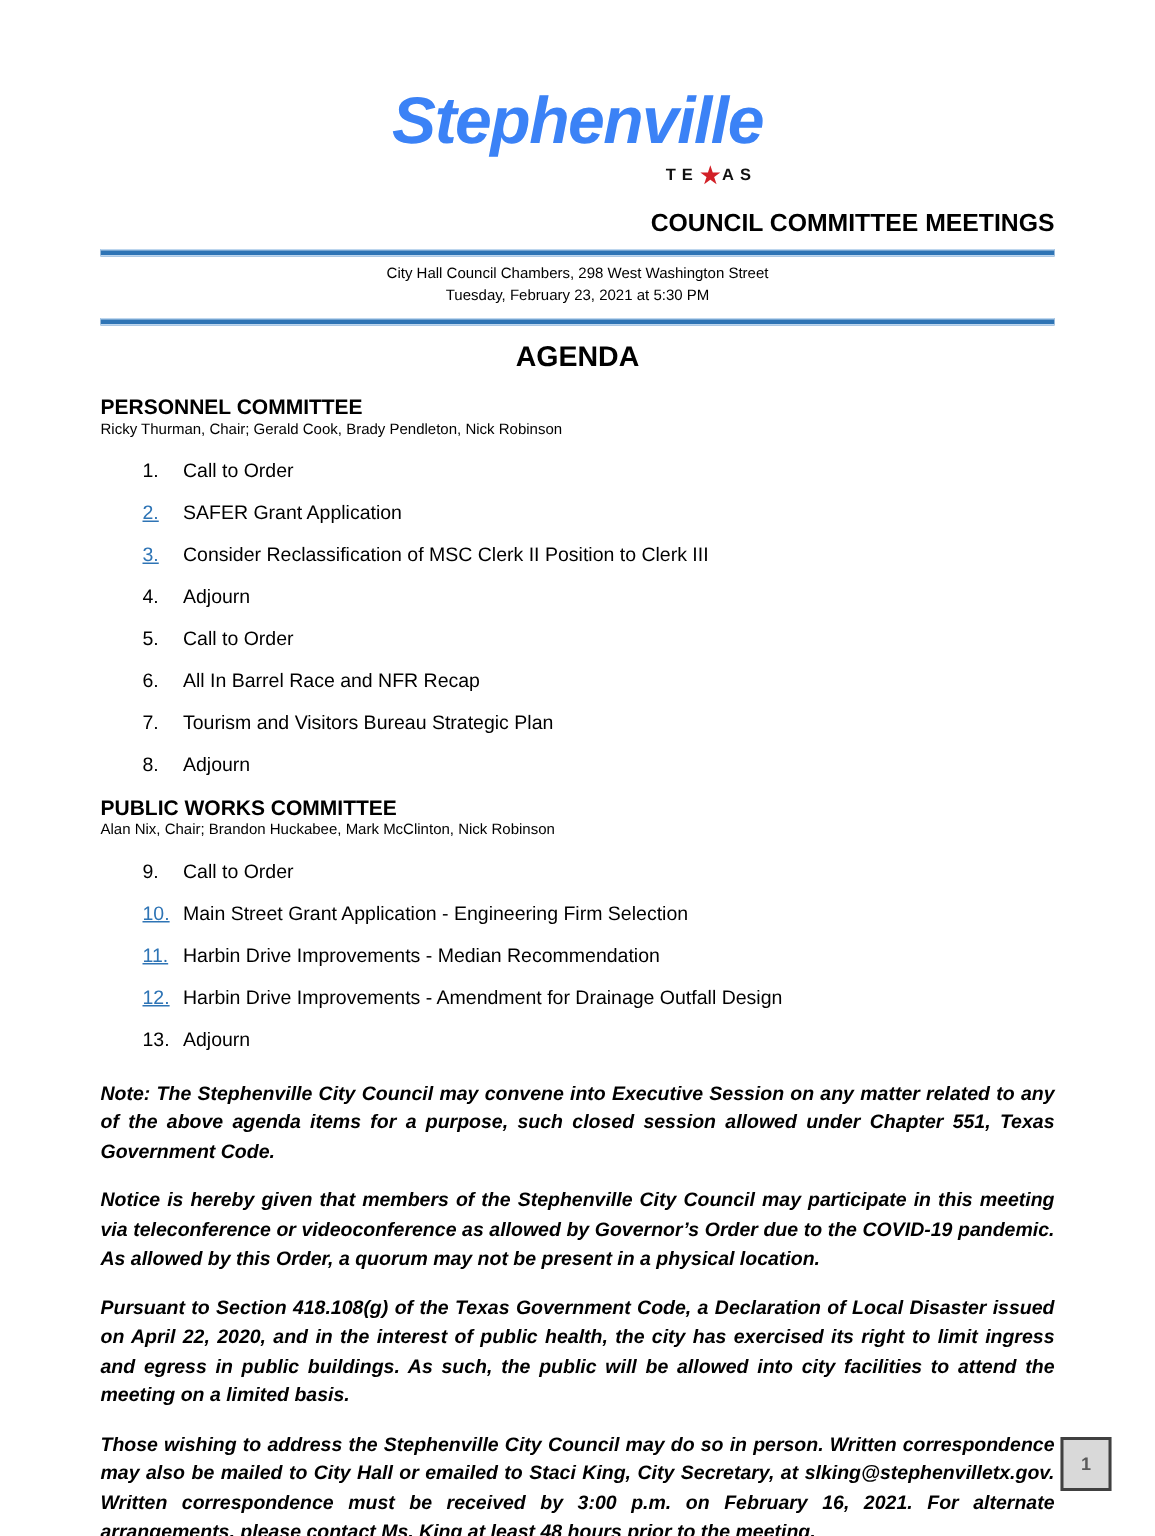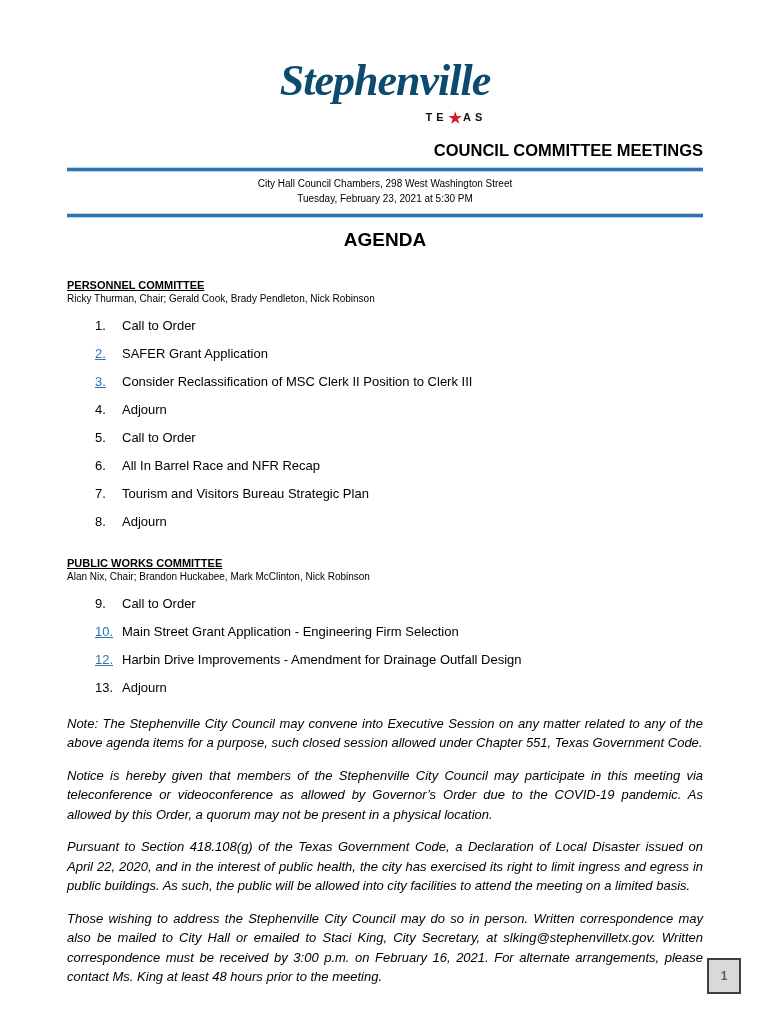--- a/index.html
+++ b/index.html
@@ -6,45 +6,45 @@
   body {
     width:770px; height:1024px; background:#ffffff; overflow:hidden;
     font-family:"Liberation Sans", sans-serif; color:#000; position:relative;
   }
   .page { padding:0 67px; }
 
   
   .logo { text-align:center; padding-top:56px; }
   .logo-inner { display:inline-block; text-align:right; }
   .logo-script {
-    display:block; font-family:Liberation Serif, serif; font-style:italic; font-weight:bold;
-    font-size:44px; line-height:1.15; color:#0c4a6e; letter-spacing:-1px;
+    display:block; font-family:Liberation Sans, sans-serif; font-style:italic; font-weight:bold;
+    font-size:44px; line-height:1.15; color:#3b82f6; letter-spacing:-1px;
   }
   .logo-texas {
     display:inline-block; font-size:11px; font-weight:bold; letter-spacing:4px;
     color:#111; margin-top:-6px; margin-right:4px;
   }
   .logo-texas .star { color:#D22027; font-size:15px; letter-spacing:0; vertical-align:-2px; margin:0 1px; }
 
   
   .doc-title { text-align:right; font-size:16.5px; font-weight:bold; margin-top:14px; margin-bottom:7px; }
   .rule { height:3px; background:#2E74B5; border-top:1px solid #BDD6EE; border-bottom:1px solid #BDD6EE; }
   .subtitle { text-align:center; font-size:10px; line-height:1.55; padding:4px 0 6px; }
   .agenda-title { text-align:center; font-size:19px; font-weight:bold; margin:11px 0 10px; }
 
   
-  .committee-name { font-size:11px; font-weight:bold; margin-top:28px;text-decoration:underline; }
+  .committee-name { font-size:14px; font-weight:bold; margin-top:13px; }
   .members { font-size:10px; margin:2px 0 14px; }
   .item { display:flex; font-size:13px; margin:0 0 13px 28px; }
   .num { width:27px; flex-shrink:0; }
   .num.link { color:#2E74B5; text-decoration:underline; }
 
   
   .notes { margin-top:19px; }
-  .note { font-size:13px; font-style:italic; text-align:justify; line-height:1.5; margin:0 0 13px; }
+  .note { font-size:13px; font-style:italic; text-align:justify; line-height:1.5; margin:0 0 13px;font-weight:bold; }
 
   
   .page-num {
     position:absolute; right:29px; bottom:30px; width:30px; height:32px;
     background:#D9D9D9; border:2px solid #404040;
     display:flex; align-items:center; justify-content:center;
     font-size:12px; font-weight:bold; color:#595959;
   }
 </style>
 </head>
@@ -130,20 +130,24 @@
         <div class="item">
           <span class="num">9.</span>
           <span class="txt">Call to Order</span>
         </div>
 
         <div class="item">
           <span class="num link">10.</span>
           <span class="txt">Main Street Grant Application - Engineering Firm Selection</span>
         </div>
 
+        <div class="item">
+          <span class="num link">11.</span>
+          <span class="txt">Harbin Drive Improvements - Median Recommendation</span>
+        </div>
 
         <div class="item">
           <span class="num link">12.</span>
           <span class="txt">Harbin Drive Improvements - Amendment for Drainage Outfall Design</span>
         </div>
 
         <div class="item">
           <span class="num">13.</span>
           <span class="txt">Adjourn</span>
         </div>

